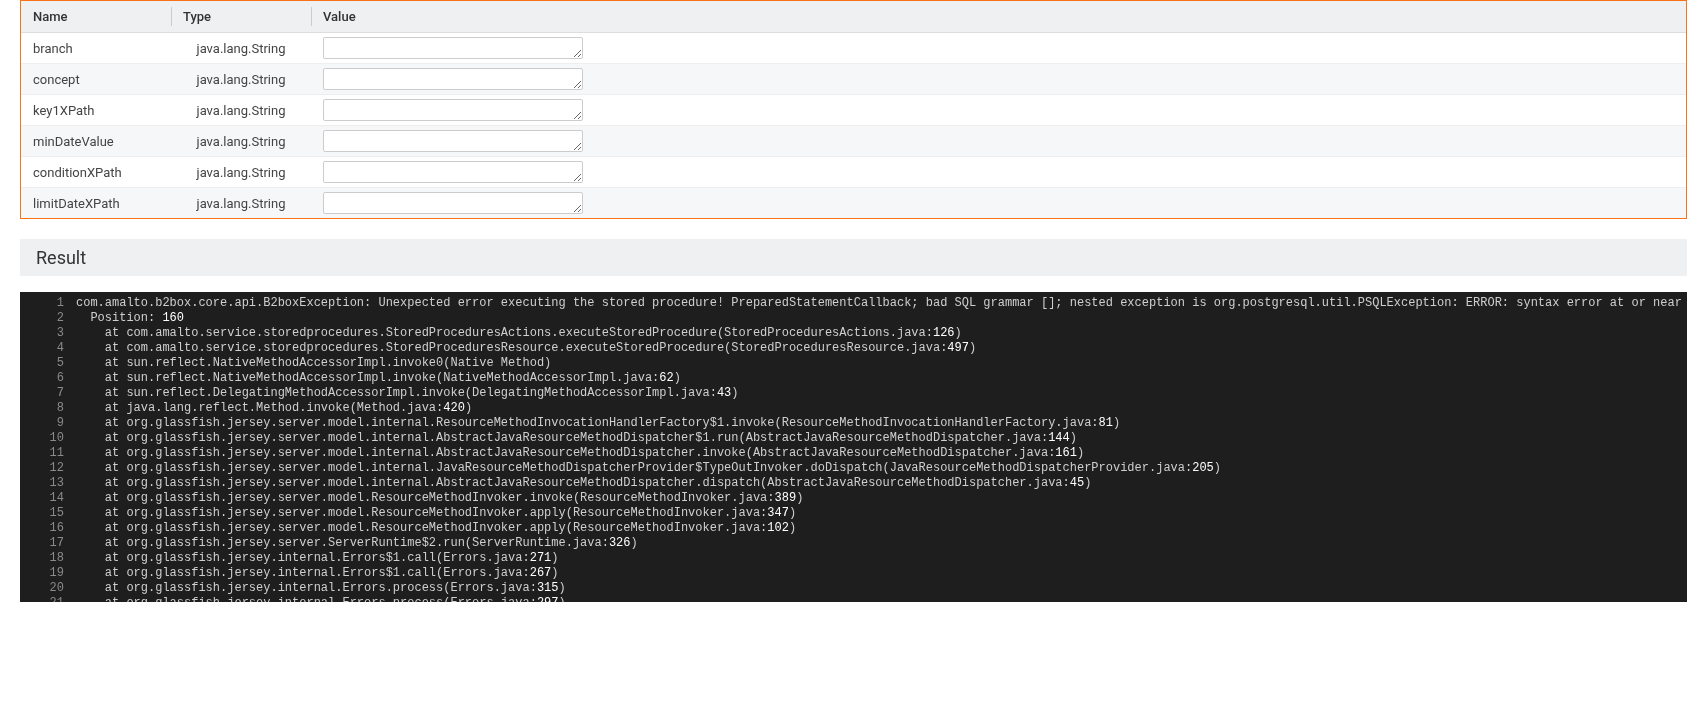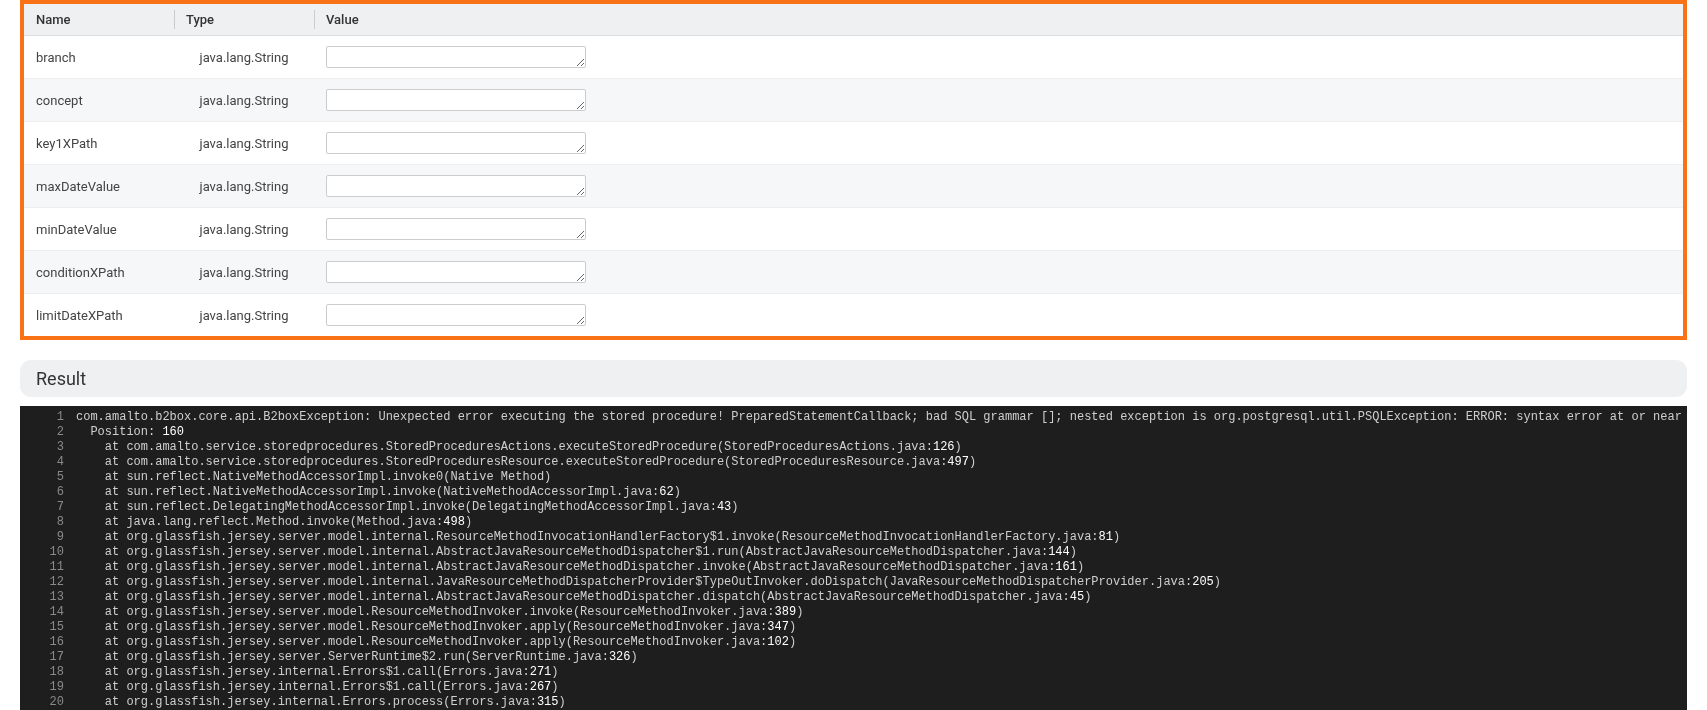--- a/index.html
+++ b/index.html
@@ -4,21 +4,21 @@
 <style>
   * { box-sizing: border-box; margin: 0; padding: 0; }
   body {
     font-family: -apple-system, BlinkMacSystemFont, "Segoe UI", Roboto, "Helvetica Neue", Arial, sans-serif;
     font-size: 13px;
     color: #333;
     background: #fff;
     padding: 0;
   }
   .panel {
-    border: 4px solid #f97316;
+    border: 1px solid #f97316;
     margin: 0 20px 20px 20px;
   }
   .params-table {
     width: 100%;
     border-collapse: collapse;
   }
   .params-table thead th {
     background: #eef0f1;
     text-align: left;
     font-weight: 500;
@@ -40,21 +40,21 @@
   .params-table tbody tr {
     border-bottom: 1px solid #eee;
   }
   .params-table tbody tr:last-child {
     border-bottom: none;
   }
   .params-table tbody tr:nth-child(even) {
     background: #f6f7f8;
   }
   .params-table tbody td {
-    padding: 10px 12px;
+    padding: 4px 12px;
     vertical-align: middle;
     color: #444;
     font-size: 13px;
   }
   .params-table td.col-name { width: 150px; }
   .params-table td.col-type { width: 140px; text-align: center; }
   .value-input {
     width: 260px;
     height: 22px;
     border: 1px solid #ccc;
@@ -66,31 +66,30 @@
     line-height: 1.2;
     overflow: hidden;
     display: block;
   }
   .result-header {
     font-size: 18px;
     font-weight: 400;
     color: #333;
     background: #eef0f1;
     padding: 8px 16px;
-    margin: 9px 20px;
-    border-radius: 11px;
+    margin: 16px 20px;
   }
   .code-panel {
     margin: 0 20px;
     background: #1e1e1e;
     font-family: "Menlo","Consolas","Courier New",monospace;
     font-size: 12px;
     line-height: 1.25;
     overflow: hidden;
-    height: 370px;
+    height: 310px;
   }
   .code-panel ol {
     list-style: none;
     counter-reset: ln;
     padding: 4px 0;
     color: #cfcfcf;
   }
   .code-panel ol li {
     counter-increment: ln;
     white-space: pre;
@@ -134,27 +133,20 @@
           </td>
         </tr>
         <tr>
           <td class="col-name">key1XPath</td>
           <td class="col-type">java.lang.String</td>
           <td>
             <textarea class="value-input" rows="1" style=""></textarea>
           </td>
         </tr>
         <tr>
-          <td class="col-name">maxDateValue</td>
-          <td class="col-type">java.lang.String</td>
-          <td>
-            <textarea class="value-input" rows="1" style=""></textarea>
-          </td>
-        </tr>
-        <tr>
           <td class="col-name">minDateValue</td>
           <td class="col-type">java.lang.String</td>
           <td>
             <textarea class="value-input" rows="1" style=""></textarea>
           </td>
         </tr>
         <tr>
           <td class="col-name">conditionXPath</td>
           <td class="col-type">java.lang.String</td>
           <td>
@@ -176,21 +168,21 @@
 
 <div class="code-panel">
   <ol id="code-lines">
       <li><span>com.amalto.b2box.core.api.B2boxException: Unexpected error executing the stored procedure! PreparedStatementCallback; bad SQL grammar []; nested exception is org.postgresql.util.PSQLException: ERROR: syntax error at or near </span></li>
       <li><span>  Position: </span><span class="tok-num">160</span></li>
       <li><span>    at com.amalto.service.storedprocedures.StoredProceduresActions.executeStoredProcedure(StoredProceduresActions.java:</span><span class="tok-num">126</span><span>)</span></li>
       <li><span>    at com.amalto.service.storedprocedures.StoredProceduresResource.executeStoredProcedure(StoredProceduresResource.java:</span><span class="tok-num">497</span><span>)</span></li>
       <li><span>    at sun.reflect.NativeMethodAccessorImpl.invoke0(Native Method)</span></li>
       <li><span>    at sun.reflect.NativeMethodAccessorImpl.invoke(NativeMethodAccessorImpl.java:</span><span class="tok-num">62</span><span>)</span></li>
       <li><span>    at sun.reflect.DelegatingMethodAccessorImpl.invoke(DelegatingMethodAccessorImpl.java:</span><span class="tok-num">43</span><span>)</span></li>
-      <li><span>    at java.lang.reflect.Method.invoke(Method.java:</span><span class="tok-num">498</span><span>)</span></li>
+      <li><span>    at java.lang.reflect.Method.invoke(Method.java:</span><span class="tok-num">420</span><span>)</span></li>
       <li><span>    at org.glassfish.jersey.server.model.internal.ResourceMethodInvocationHandlerFactory$1.invoke(ResourceMethodInvocationHandlerFactory.java:</span><span class="tok-num">81</span><span>)</span></li>
       <li><span>    at org.glassfish.jersey.server.model.internal.AbstractJavaResourceMethodDispatcher$1.run(AbstractJavaResourceMethodDispatcher.java:</span><span class="tok-num">144</span><span>)</span></li>
       <li><span>    at org.glassfish.jersey.server.model.internal.AbstractJavaResourceMethodDispatcher.invoke(AbstractJavaResourceMethodDispatcher.java:</span><span class="tok-num">161</span><span>)</span></li>
       <li><span>    at org.glassfish.jersey.server.model.internal.JavaResourceMethodDispatcherProvider$TypeOutInvoker.doDispatch(JavaResourceMethodDispatcherProvider.java:</span><span class="tok-num">205</span><span>)</span></li>
       <li><span>    at org.glassfish.jersey.server.model.internal.AbstractJavaResourceMethodDispatcher.dispatch(AbstractJavaResourceMethodDispatcher.java:</span><span class="tok-num">45</span><span>)</span></li>
       <li><span>    at org.glassfish.jersey.server.model.ResourceMethodInvoker.invoke(ResourceMethodInvoker.java:</span><span class="tok-num">389</span><span>)</span></li>
       <li><span>    at org.glassfish.jersey.server.model.ResourceMethodInvoker.apply(ResourceMethodInvoker.java:</span><span class="tok-num">347</span><span>)</span></li>
       <li><span>    at org.glassfish.jersey.server.model.ResourceMethodInvoker.apply(ResourceMethodInvoker.java:</span><span class="tok-num">102</span><span>)</span></li>
       <li><span>    at org.glassfish.jersey.server.ServerRuntime$2.run(ServerRuntime.java:</span><span class="tok-num">326</span><span>)</span></li>
       <li><span>    at org.glassfish.jersey.internal.Errors$1.call(Errors.java:</span><span class="tok-num">271</span><span>)</span></li>

